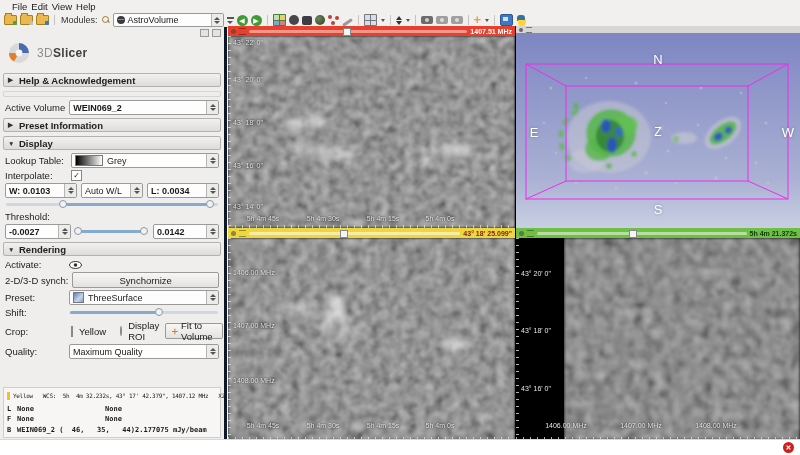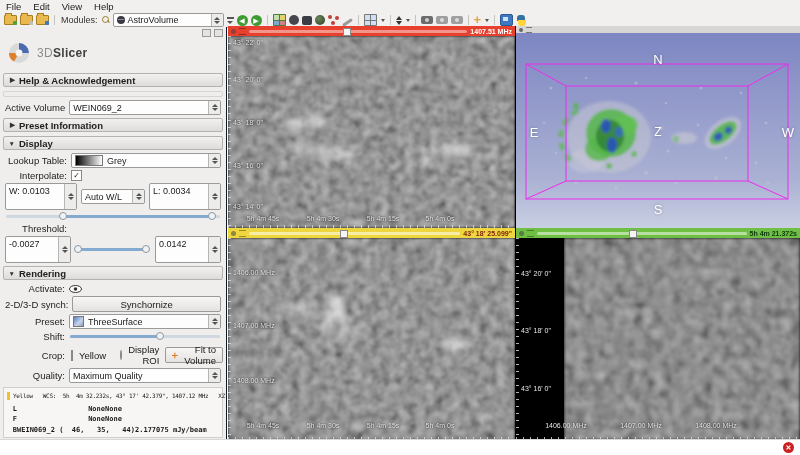--- a/index.html
+++ b/index.html
@@ -1,18 +1,18 @@
 <!DOCTYPE html>
 <html><head>
 <meta charset="utf-8">
 <style>
   html,body{margin:0;padding:0;}
   #app{position:relative;width:800px;height:455px;background:#fff;font-family:"Liberation Sans",sans-serif;overflow:hidden;font-size:10px;color:#1a1a1a;}
   
-  #menubar{position:absolute;left:0;top:0;right:0;height:13px;background:#f1f0ee;display:flex;align-items:center;gap:12px;padding:0 6px;border-bottom:6px solid #c2410c;font-size:9.5px;}
+  #menubar{position:absolute;left:0;top:0;right:0;height:13px;background:#f1f0ee;display:flex;align-items:center;gap:4px;padding:0 12px;border-bottom:6px solid #c2410c;font-size:9.5px;}
   #menubar span{cursor:default;}
   #toolbar{position:absolute;left:0;top:13px;right:0;height:14px;background:#f1f0ee;border-bottom:1px solid #bdbcb9;display:flex;align-items:center;gap:3px;padding:0 4px;}
   .tb-sep{width:1px;height:10px;background:#c5c4c1;margin:0 2px;}
   .tb-folder{width:11px;height:8px;background:#e9b94f;border:1px solid #a87f1e;border-radius:1px;position:relative;}
   .tb-folder::before{content:"";position:absolute;left:0;top:-3px;width:5px;height:2px;background:#e9b94f;border:1px solid #a87f1e;border-bottom:none;}
   .tb-folder .ovl{position:absolute;right:-1px;bottom:-1px;width:4px;height:4px;border-radius:1px;}
   .tb-label{font-size:9px;color:#333;margin:0 1px;}
   .search-ico{width:8px;height:8px;position:relative;}
   .search-ico::before{content:"";position:absolute;left:0;top:0;width:5px;height:5px;border:1px solid #9a7c32;border-radius:50%;}
   .search-ico::after{content:"";position:absolute;left:5px;top:5px;width:3px;height:1px;background:#9a7c32;transform:rotate(45deg);}
@@ -36,37 +36,37 @@
   .mouse-ico i{width:0;height:0;border-left:3px solid transparent;border-right:3px solid transparent;}
   .cam-ico{width:12px;height:8px;background:#6b6b6b;border-radius:2px;position:relative;}
   .cam-ico::before{content:"";position:absolute;left:4px;top:2px;width:4px;height:4px;border-radius:50%;background:#cfcfcf;}
   .plus-ico{color:#e6a23c;font-weight:bold;font-size:13px;line-height:10px;}
   .ext-ico{width:11px;height:10px;background:#3d78c0;border-radius:2px;border:1px solid #2a5a96;position:relative;}
   .ext-ico::before{content:"";position:absolute;left:2px;top:2px;width:5px;height:4px;background:#cfe2f6;}
   .py-ico{position:relative;width:11px;height:11px;}
   .py-ico::before{content:"";position:absolute;left:1px;top:0;width:8px;height:6px;background:#3771a1;border-radius:3px 3px 0 0;}
   .py-ico::after{content:"";position:absolute;left:2px;top:5px;width:8px;height:6px;background:#ffd43b;border-radius:0 0 3px 3px;}
   
-  #panel{position:absolute;left:0;top:27px;width:227px;bottom:15px;background:#efeeec;border-right:1px solid #0f172a;display:flex;flex-direction:column;padding:2px 3px;box-sizing:border-box;text-align:right;}
+  #panel{position:absolute;left:0;top:27px;width:227px;bottom:15px;background:#efeeec;border-right:3px solid #0f172a;display:flex;flex-direction:column;padding:2px 3px;box-sizing:border-box;}
   .panel-top{display:flex;justify-content:flex-end;gap:3px;height:8px;}
   .panel-top div{width:7px;height:6px;border:1px solid #9a9a98;background:#e4e3e1;}
   .logo-row{display:flex;align-items:center;gap:6px;padding:4px 4px 6px 4px;}
   .logo-txt{font-size:12px;letter-spacing:.3px;}
   .logo-txt .g3d{color:#8d8d8d;}
   .logo-txt .sl{color:#3f3f3f;font-weight:bold;}
   .sect{height:12px;border:1px solid #b3b2b0;background:linear-gradient(#f2f1ef,#dddcda);border-radius:2px;display:flex;align-items:center;gap:4px;padding:0 4px;font-size:9.5px;font-weight:600;color:#222;margin:2px 0;}
   .sect .chev{font-size:6.5px;color:#333;width:7px;}
   .groove{height:4px;border:1px solid #d6d5d3;border-radius:2px;margin:2px 0;}
   .prow{display:flex;align-items:center;gap:4px;padding:1px 2px;font-size:9.5px;}
   .plabel{white-space:nowrap;color:#1c1c1c;}
   .wlab{min-width:60px;}
   .combo{flex:1;height:13px;border:1px solid #9a9a98;background:#fdfdfd;border-radius:2px;display:flex;align-items:center;gap:4px;padding:0 13px 0 3px;position:relative;font-size:9px;overflow:hidden;}
   .lut-swatch{width:26px;height:9px;background:linear-gradient(to right,#000,#fff);flex:0 0 auto;border:1px solid #777;}
   .preset-swatch{width:9px;height:9px;flex:0 0 auto;background:linear-gradient(135deg,#5a7ec0,#c8d6ea 60%,#8a9ac0);border:1px solid #777;}
-  .spinbox{height:13px;border:1px solid #9a9a98;background:#fdfdfd;border-radius:2px;display:flex;align-items:center;padding:0 13px 12px 3px;position:relative;font-size:9px;}
+  .spinbox{height:13px;border:1px solid #9a9a98;background:#fdfdfd;border-radius:2px;display:flex;align-items:center;padding:0 13px 0 3px;position:relative;font-size:9px;font-weight:bold;}
   .cb{width:9px;height:9px;border:1px solid #888;background:#fff;display:flex;align-items:center;justify-content:center;font-size:8px;color:#222;line-height:1;}
   .radio{width:8px;height:8px;border:1px solid #888;border-radius:50%;background:#fff;}
   .btn{height:14px;border:1px solid #9a9a98;background:linear-gradient(#f7f6f4,#e3e2e0);border-radius:2px;display:flex;align-items:center;justify-content:center;gap:3px;font-size:9.5px;padding:0 6px;}
   .btn-flex{flex:1;}
   .hslider{position:relative;height:9px;flex:1;}
   .hslider .track{position:absolute;left:1px;right:1px;top:3px;height:3px;background:#cfd8e0;border-radius:2px;}
   .hslider .fill{position:absolute;top:3px;height:3px;background:#85aacf;border-radius:2px;}
   .hslider .handle{position:absolute;top:0;width:8px;height:8px;border-radius:50%;background:#f0f2f4;border:1px solid #8a98a6;box-sizing:border-box;transform:translateX(-50%);}
   .eye{display:inline-block;}
   .spacer{flex:1;}
@@ -256,21 +256,21 @@
 
     <div class="sect">
       <span class="chev">▶</span>
       <span>Help &amp; Acknowledgement</span>
     </div>
     <div class="groove"></div>
 
     <div class="prow">
       <span class="plabel">Active Volume</span>
       <div class="combo">
-        <span style="font-weight:normal">WEIN069_2</span>
+        <span style="font-weight:bold">WEIN069_2</span>
         <span class="spin">
             <i class="up"></i>
             <i class="dn"></i>
           </span>
       </div>
     </div>
 
     <div class="sect">
       <span class="chev">▶</span>
       <span>Preset Information</span>

